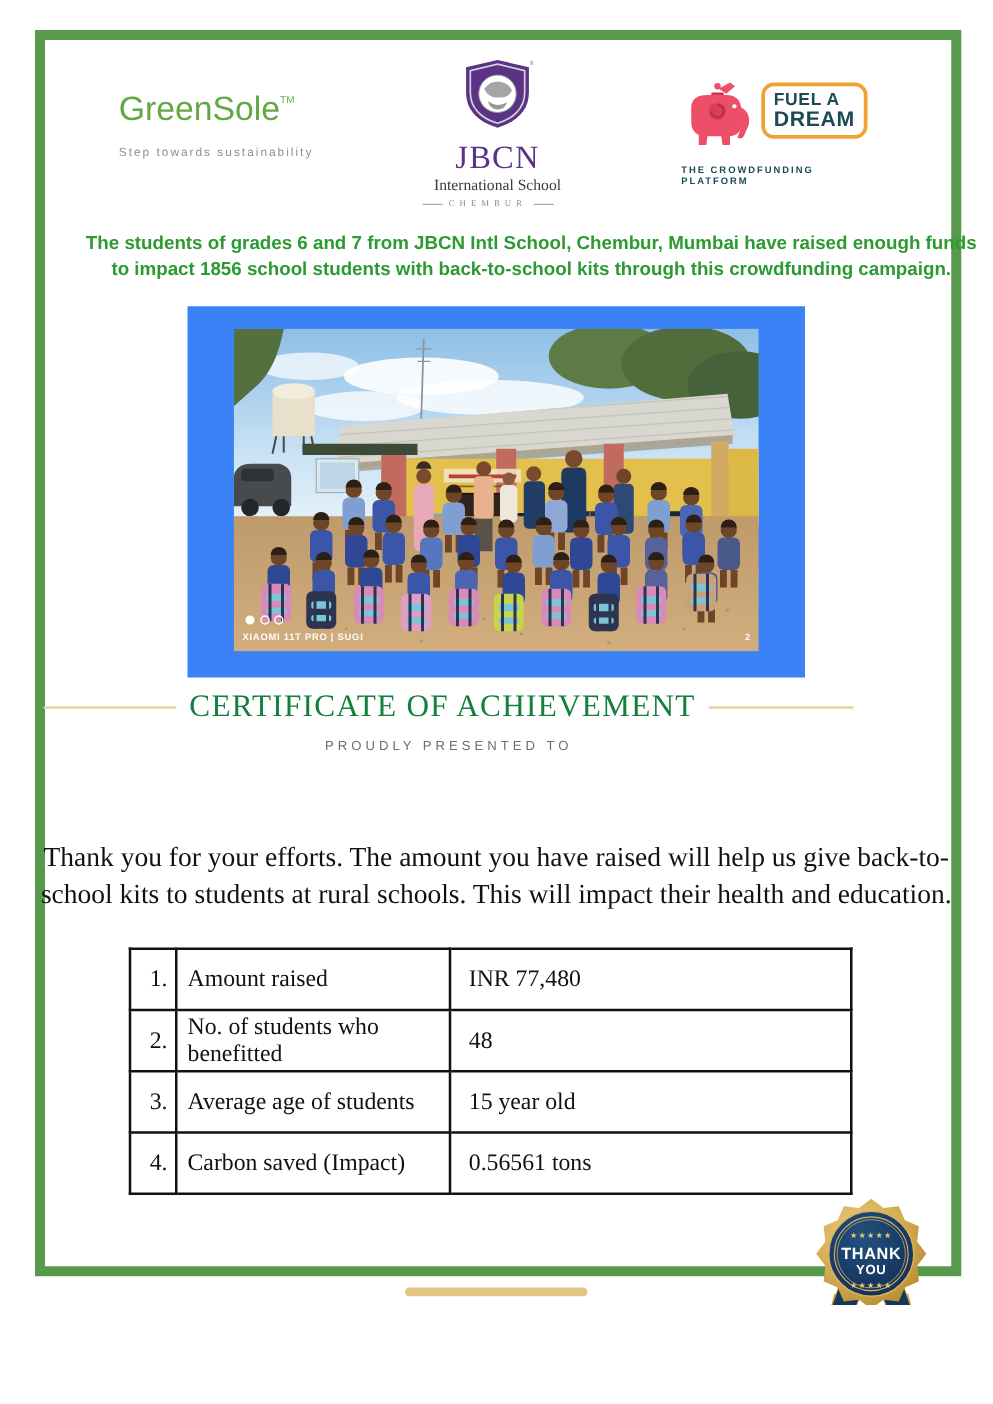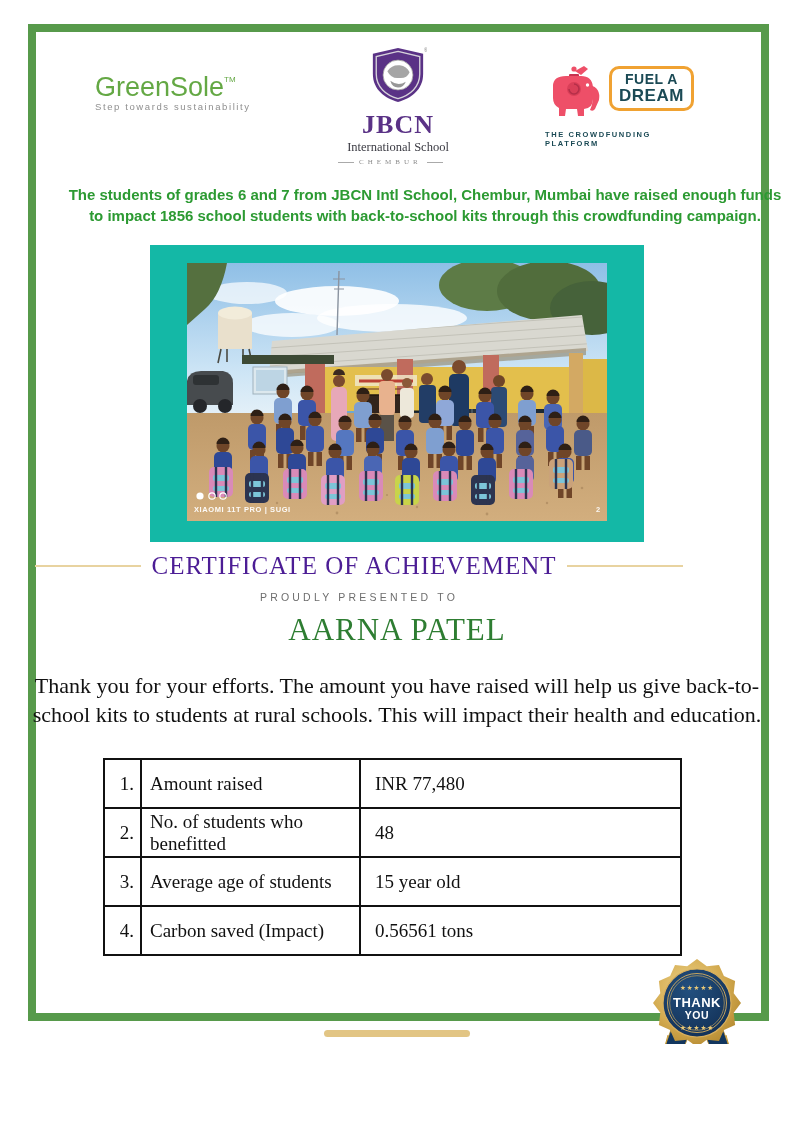--- a/index.html
+++ b/index.html
@@ -20,81 +20,81 @@
   }
 
   
   .logo-greensole {
     position: absolute; left: 95px; top: 66px; width: 170px;
     font-family: "Liberation Sans", sans-serif;
   }
   .gs-line { font-size: 27px; line-height: 27px; color: #64a844; letter-spacing: 0px; }
   .gs-line sup { font-size: 8px; color: #64a844; vertical-align: 14px; }
   .gs-foot { display: inline-block; vertical-align: -3px; }
-  .gs-tag { margin-top: 0; font-size: 9.5px; letter-spacing: 1.6px; color: #8f8f8f; }
+  .gs-tag { margin-top: 16px; font-size: 9.5px; letter-spacing: 1.6px; color: #8f8f8f; }
 
   .logo-jbcn {
     position: absolute; left: 338px; top: 46px; width: 120px;
     text-align: center; font-family: "Liberation Serif", serif;
   }
-  .jbcn-name { margin-top: 2px; font-size: 26px; font-weight: bold; color: #5a3286; letter-spacing: 1px; line-height: 26px; }
+  .jbcn-name { margin-top: 2px; font-size: 26px; font-weight: normal; color: #5a3286; letter-spacing: 1px; line-height: 26px; }
   .jbcn-sub { font-size: 12.5px; color: #3a3a42; margin-top: 2px; }
   .jbcn-city { margin-top: 3px; font-size: 7px; letter-spacing: 4px; color: #8d8d8d;
                display: flex; align-items: center; justify-content: flex-start; gap: 5px; }
   .jbcn-city .dash { display:inline-block; width: 16px; height: 1px; background: #aaaaaa; }
 
   .logo-fad {
     position: absolute; left: 545px; top: 62px; width: 150px;
     font-family: "Liberation Sans", sans-serif;
   }
   .fad-top { display: flex; align-items: flex-start; }
   .fad-box {
     margin-left: 2px; margin-top: 4px;
     border: 3.5px solid #f0a232; border-radius: 10px;
     padding: 3px 7px 4px 7px;
-    color: #1b4a55; font-weight: bold; text-align: center;
+    color: #1b4a55; font-weight: bold; text-align: left;
   }
   .fad-w1 { font-size: 14px; line-height: 15px; letter-spacing: .5px; }
   .fad-w2 { font-size: 17px; line-height: 17px; letter-spacing: .5px; }
   .fad-tag { margin-top: 4px; font-size: 7.5px; letter-spacing: 1.6px; color: #1b4a55; font-weight: bold; }
 
   
   .intro {
     position: absolute; left: 37px; top: 184px; width: 720px;
     text-align: center;
     font-family: "Liberation Sans", sans-serif;
     font-weight: bold; font-size: 15px; line-height: 21px;
     color: #2c9a32;
     margin-left: 28px;
   }
 
   
   .photo-panel {
     position: absolute; left: 150px; top: 245px; width: 494px; height: 297px;
-    background: #14b8a6;
+    background: #3b82f6;
   }
   .photo-frame { position: absolute; left: 37px; top: 18px; width: 420px; height: 258px; }
   .photo-caption {
     position: absolute; left: 0; top: 276px; width: 494px;
     text-align: center; font-size: 17.5px; color: #111111;
     font-family: "Liberation Serif", serif;
   }
 
   
   .heading-row {
     position: absolute; left: 0; top: 552px; width: 794px;
     display: flex; align-items: center; justify-content: center; gap: 10px;
     transform: translateX(-38px);
   }
   .heading-row .gold-line { height: 2px; background: #e8d3a0; }
   .gold-line.left { width: 106px; }
   .gold-line.right { width: 116px; }
   .cert-heading {
     font-family: "Liberation Serif", serif;
-    font-size: 25px; color: #4c1d95; letter-spacing: 1px; white-space: nowrap;
+    font-size: 25px; color: #15803d; letter-spacing: 1px; white-space: nowrap;
   }
   .presented {
     position: absolute; left: 0; top: 591px; width: 794px; text-align: center;
     transform: translateX(-38px);
     font-family: "Liberation Sans", sans-serif;
     font-size: 10.5px; letter-spacing: 3.2px; color: #6e6e6e;
   }
   .recipient {
     position: absolute; left: 0; top: 612px; width: 794px; text-align: center;
     font-family: "Liberation Serif", serif;
@@ -360,21 +360,20 @@
       </svg>
     </div>
   </div>
 
   <div class="heading-row">
     <span class="gold-line left"></span>
     <span class="cert-heading">CERTIFICATE OF ACHIEVEMENT</span>
     <span class="gold-line right"></span>
   </div>
   <div class="presented">PROUDLY PRESENTED TO</div>
-  <div class="recipient">AARNA PATEL</div>
   <p class="message">Thank you for your efforts. The amount you have raised will help us give back-to-school kits to students at rural schools. This will impact their health and education.</p>
 
   <table class="impact-table">
     <tbody>
       <tr>
         <td class="c-num">1.</td>
         <td class="c-label">Amount raised</td>
         <td class="c-value">INR 77,480</td>
       </tr>
       <tr>

